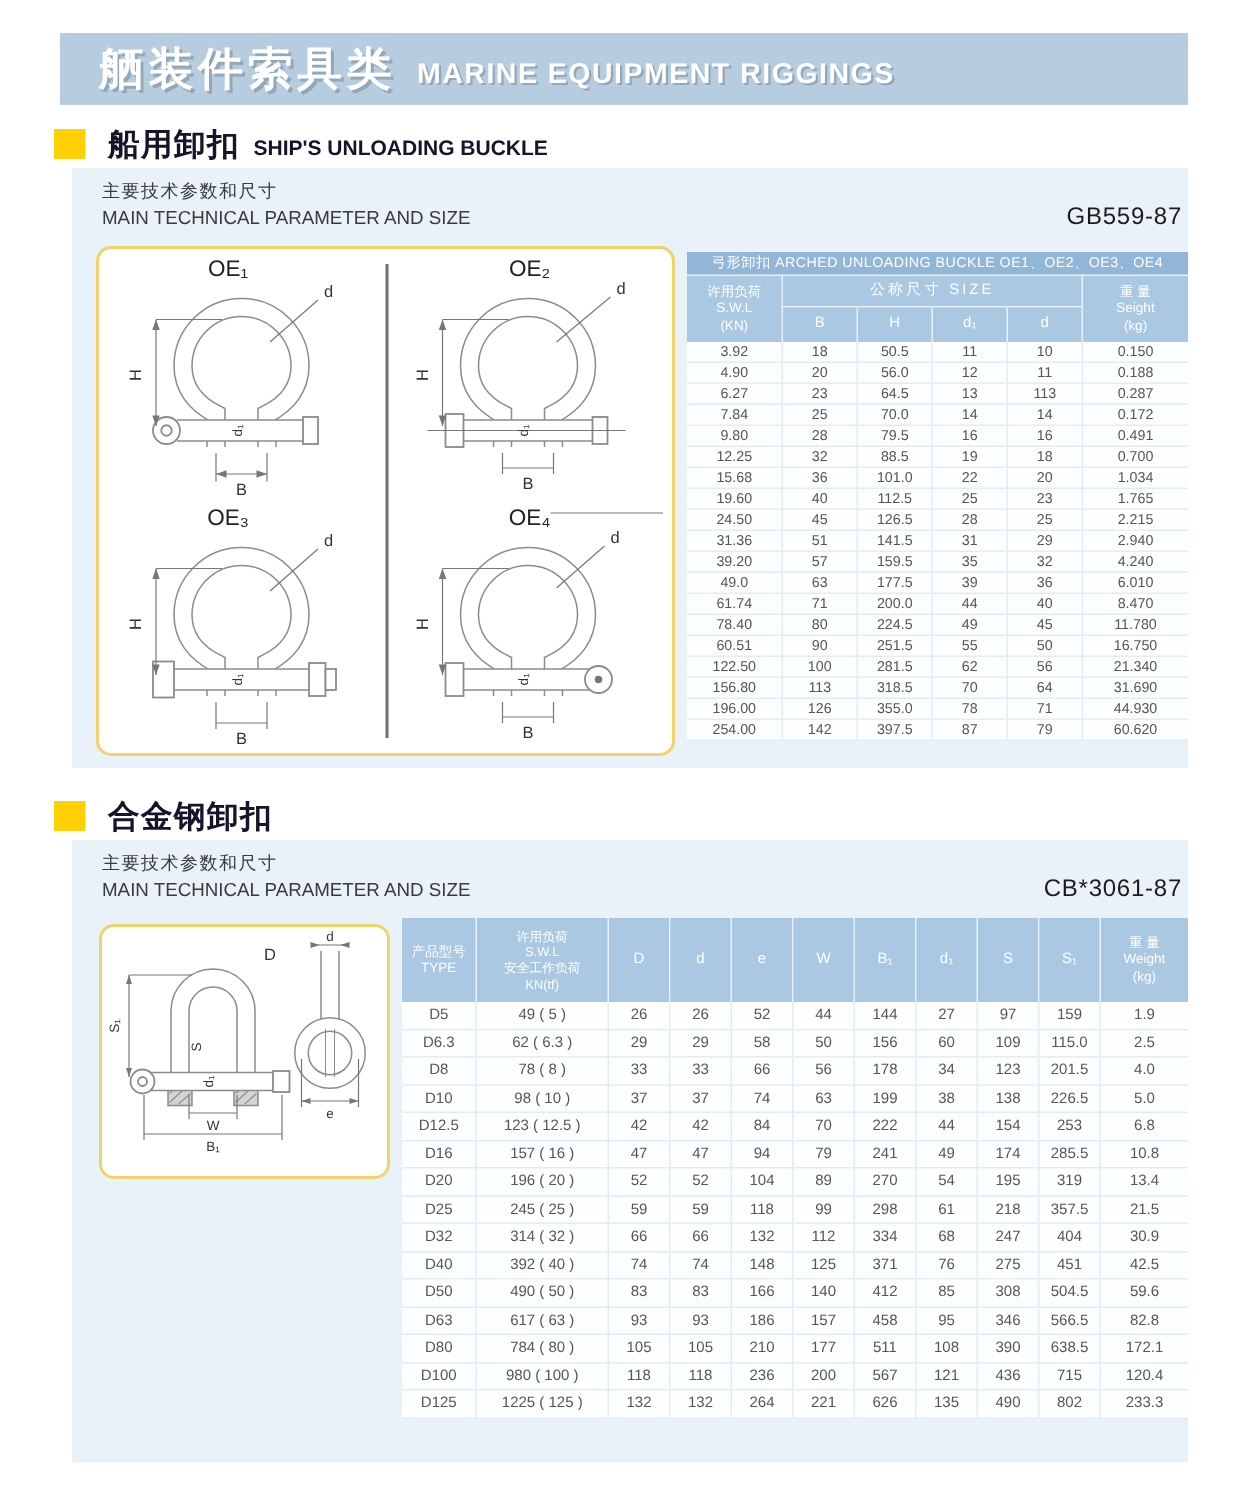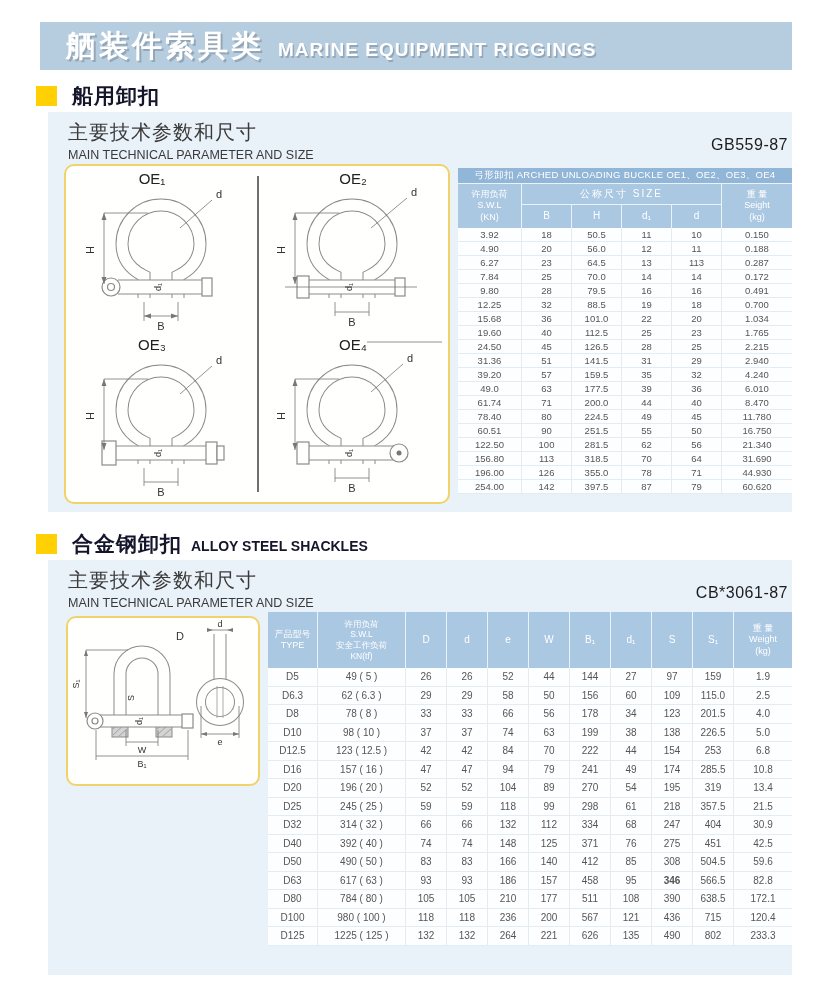--- a/index.html
+++ b/index.html
@@ -26,21 +26,21 @@
   .sec-head.s1 { top:82px; }
   .sec-head.s2 { top:530px; }
   .bullet { width:21px; height:20px; background:#ffd104; margin-right:15px; }
   .sec-zh { font-size:21px; font-weight:bold; color:#14142b; letter-spacing:1px; }
   .sec-en { font-size:14px; font-weight:bold; color:#14142b; margin-left:9px; padding-top:4px; }
   
   .panel { position:absolute; left:48px; width:744px; background:#e9f1f9; }
   .panel.p1 { top:112px; height:400px; }
   .panel.p2 { top:560px; height:415px; }
   .param { position:absolute; left:20px; top:7px; color:#3a3a3a; }
-  .param-zh { font-size:20px; letter-spacing:1px; }
+  .param-zh { font-size:12px; letter-spacing:1px; }
   .param-en { font-size:12.5px; margin-top:2px; }
   .std { position:absolute; right:4px; font-size:16px; color:#1c1c1c; letter-spacing:0.5px; }
   .p1 .std { top:24px; }
   .p2 .std { top:24px; }
   
   .dbox {
     position:absolute; background:#fffffe; border:2px solid #f0d36a; border-radius:10px;
   }
   .dbox.d1 { left:16px; top:52px; width:386px; height:340px; }
   .dbox.d2 { left:18px; top:56px; width:194px; height:170px; }
@@ -106,20 +106,21 @@
 <body>
 
 <div class="banner">
   <span class="banner-zh">舾装件索具类</span>
   <span class="banner-en">MARINE EQUIPMENT RIGGINGS</span>
 </div>
 
 <div class="sec-head s1">
   <span class="bullet"></span>
   <span class="sec-zh">船用卸扣</span>
+  <span class="sec-en">SHIP'S UNLOADING BUCKLE</span>
 </div>
 
 <div class="panel p1">
   <div class="param">
     <div class="param-zh">主要技术参数和尺寸</div>
     <div class="param-en">MAIN TECHNICAL PARAMETER AND SIZE</div>
   </div>
   <div class="std">GB559-87</div>
 
   <div class="dbox d1">
@@ -403,21 +404,20 @@
           <div class="tcell" style="width: 50px;">79</div>
           <div class="tcell" style="width: 70px;">60.620</div>
         </div>
       </div>
   </div>
 </div>
 
 <div class="sec-head s2">
   <span class="bullet"></span>
   <span class="sec-zh">合金钢卸扣</span>
-  <span class="sec-en">ALLOY STEEL SHACKLES</span>
 </div>
 
 <div class="panel p2">
   <div class="param">
     <div class="param-zh">主要技术参数和尺寸</div>
     <div class="param-en">MAIN TECHNICAL PARAMETER AND SIZE</div>
   </div>
   <div class="std">CB*3061-87</div>
 
   <div class="dbox d2">
@@ -639,21 +639,21 @@
         </div>
         <div class="trow">
           <div class="tcell" style="width: 50px;">D63</div>
           <div class="tcell" style="width: 88px;">617 ( 63 )</div>
           <div class="tcell" style="width: 41px;">93</div>
           <div class="tcell" style="width: 41px;">93</div>
           <div class="tcell" style="width: 41px;">186</div>
           <div class="tcell" style="width: 41px;">157</div>
           <div class="tcell" style="width: 41px;">458</div>
           <div class="tcell" style="width: 41px;">95</div>
-          <div class="tcell" style="width: 41px; font-weight: bold;">346</div>
+          <div class="tcell" style="width: 41px;">346</div>
           <div class="tcell" style="width: 41px;">566.5</div>
           <div class="tcell" style="width: 58px;">82.8</div>
         </div>
         <div class="trow">
           <div class="tcell" style="width: 50px;">D80</div>
           <div class="tcell" style="width: 88px;">784 ( 80 )</div>
           <div class="tcell" style="width: 41px;">105</div>
           <div class="tcell" style="width: 41px;">105</div>
           <div class="tcell" style="width: 41px;">210</div>
           <div class="tcell" style="width: 41px;">177</div>

